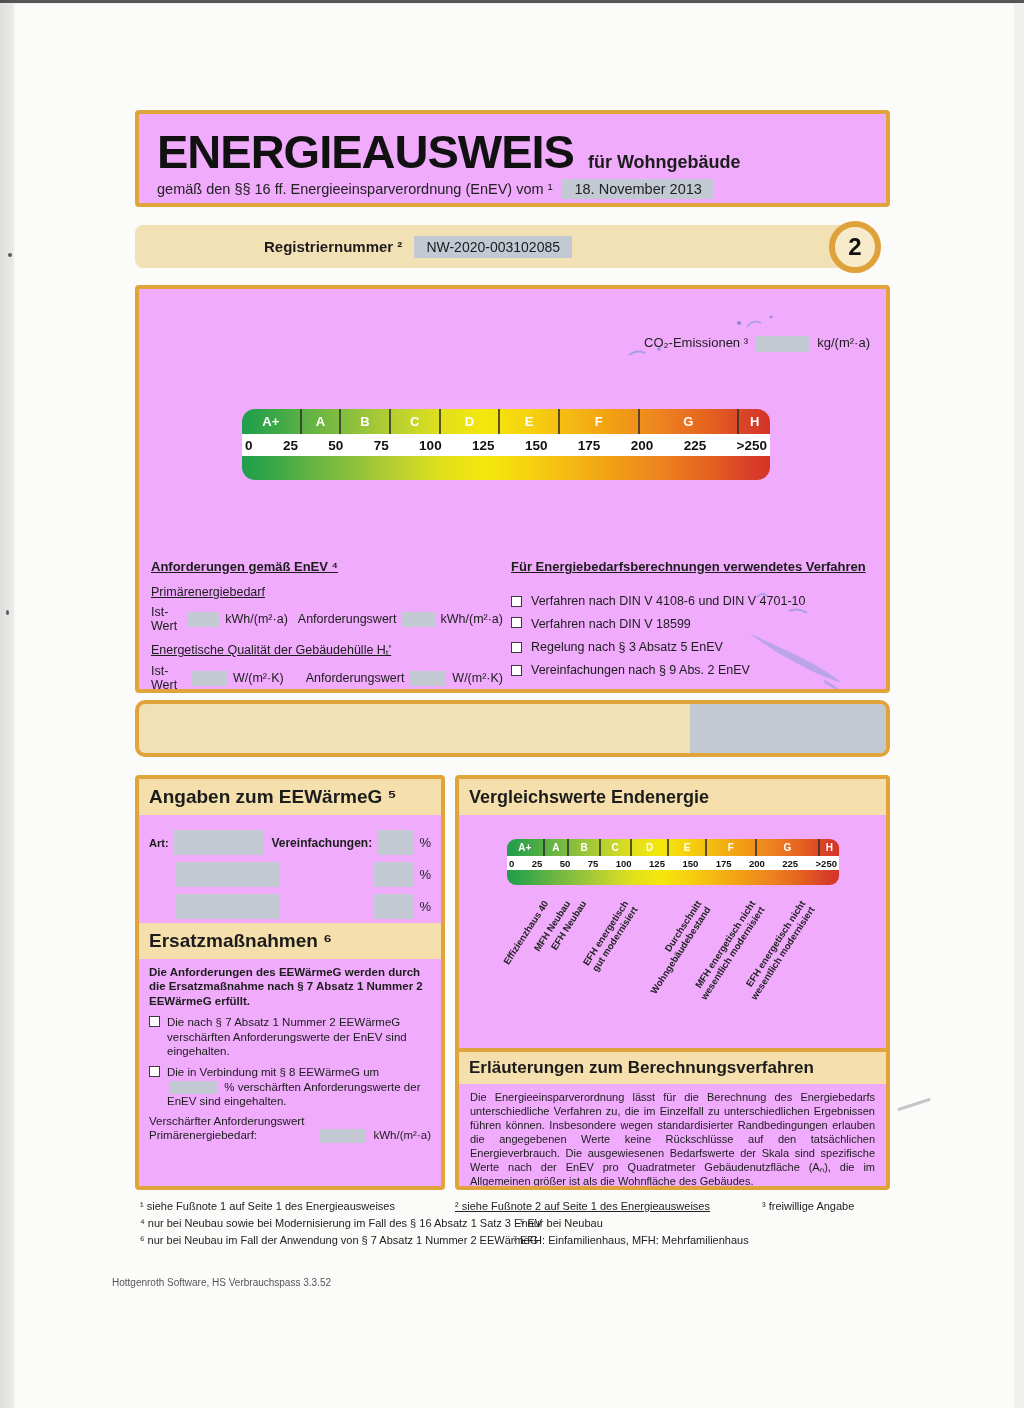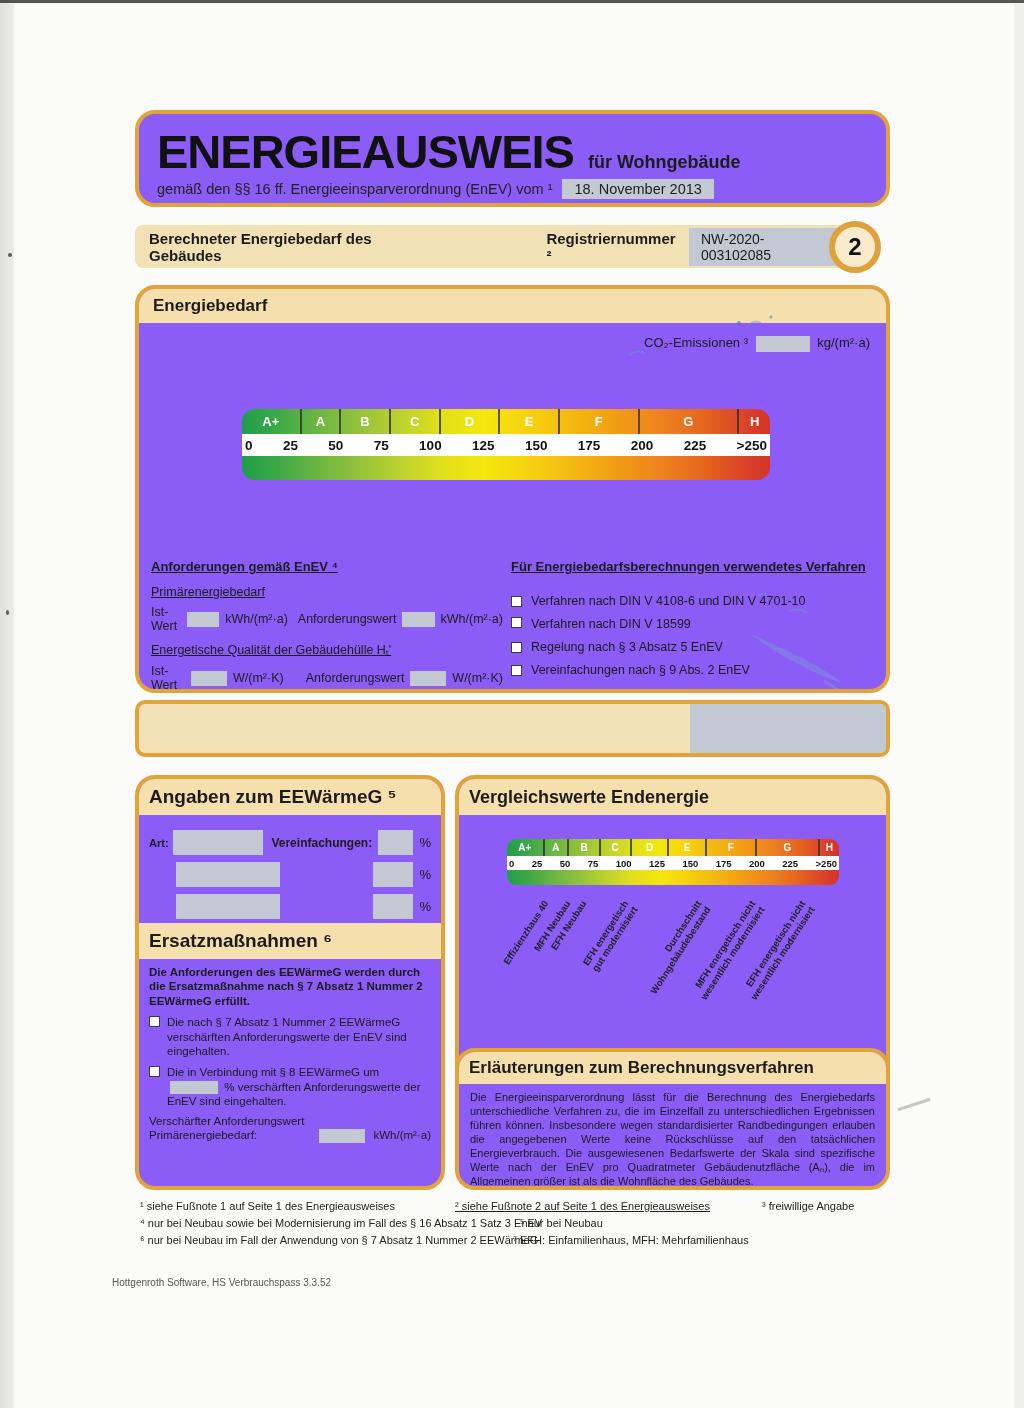--- a/index.html
+++ b/index.html
@@ -9,21 +9,21 @@
     font-family:"Liberation Sans", sans-serif;
     color:#1c1c1c;
     -webkit-font-smoothing:antialiased;
   }
   .paper{position:absolute;left:14px;top:4px;right:10px;bottom:0;background:#fbfbfa;}
   .scan-topline{position:absolute;left:0;top:0;width:1024px;height:3px;background:#3b3b3b;opacity:.85;}
   .scan-shadow-left{position:absolute;left:0;top:0;bottom:0;width:18px;background:linear-gradient(90deg,rgba(0,0,0,.07),rgba(0,0,0,0));}
   .speck{position:absolute;background:#5a5a5a;border-radius:50%;}
 
   
-  .obox{position:absolute;border:4px solid #E1A43C;border-radius:20px;background:#8b5cf6;box-sizing:border-box;overflow:hidden;}
+  .obox{position:absolute;border:4px solid #E1A43C;border-radius:4px;background:#f0abfc;box-sizing:border-box;overflow:hidden;}
   .strip{background:#F5DFAC;font-weight:bold;}
   .greybox{background:#C3C9D3;display:inline-block;vertical-align:middle;}
   .chk{display:inline-block;width:11px;height:11px;border:1.5px solid #3a3a3a;background:#fff;vertical-align:middle;box-sizing:border-box;}
   .ul{text-decoration:underline;}
 
   
   .hdr-title{font-size:47px;font-weight:bold;letter-spacing:-1px;color:#111;}
   .hdr-for{font-size:18px;font-weight:bold;margin-left:14px;}
   .hdr-law{font-size:14.5px;margin-top:2px;color:#222;}
   .hdr-date{background:#C3C9D3;padding:2px 12px;font-size:14.5px;margin-left:10px;}
@@ -66,30 +66,28 @@
 <div class="obox" style="left:135px;top:110px;width:755px;height:97px;">
   <div style="padding:10px 0 0 18px;">
     <span class="hdr-title">ENERGIEAUSWEIS</span><span class="hdr-for">für Wohngebäude</span>
     <div class="hdr-law">
       <span>gemäß den §§ 16 ff. Energieeinsparverordnung (EnEV) vom ¹</span><span class="hdr-date">18. November 2013</span>
     </div>
   </div>
 </div>
 
 <div class="regbar">
-  <span style="font-weight:bold;font-size:15px;">Berechneter Energiebedarf des Gebäudes</span>
   <span style="font-weight:bold;font-size:15px;margin-left:115px;">Registriernummer ²</span>
   <span class="greybox" style="margin-left:12px;padding:3px 12px;font-size:14px;">NW-2020-003102085</span>
 </div>
 <div class="page-circle">
     <span>2</span>
   </div>
 
 <div class="obox" style="left:135px;top:285px;width:755px;height:408px;">
-  <div class="strip" style="height:34px;line-height:34px;padding-left:14px;font-size:17px;">Energiebedarf</div>
 
   <div style="position:absolute;top:46px;right:16px;font-size:13px;">
     <span>CO₂-Emissionen ³</span>
     <span class="greybox" style="width:54px;height:16px;margin:0 4px;"></span>
     <span>kg/(m²·a)</span>
   </div>
 
   <svg class="inkmark" style="left:480px;top:8px;" width="180" height="70" viewBox="0 0 180 70">
     <path d="M10 58 q8,-6 16,-2" stroke="#6b8fd0" stroke-width="2" fill="none" opacity=".55"></path>
     <circle cx="40" cy="52" r="1.6" fill="#4a6fc0" opacity=".6"></circle>

